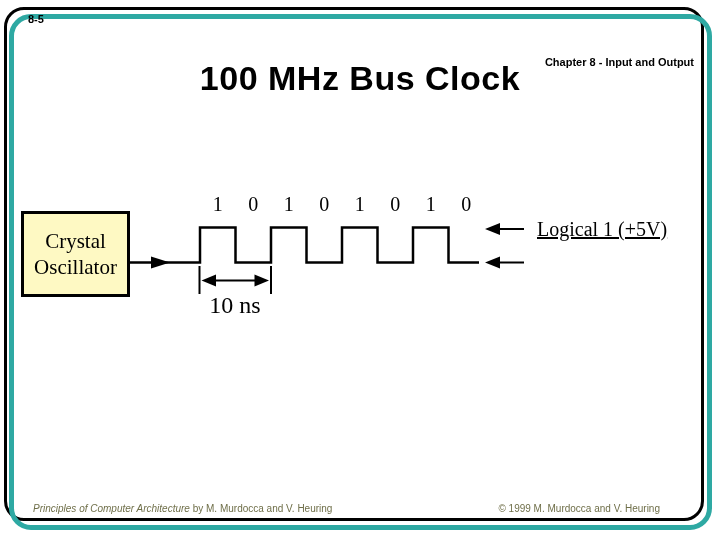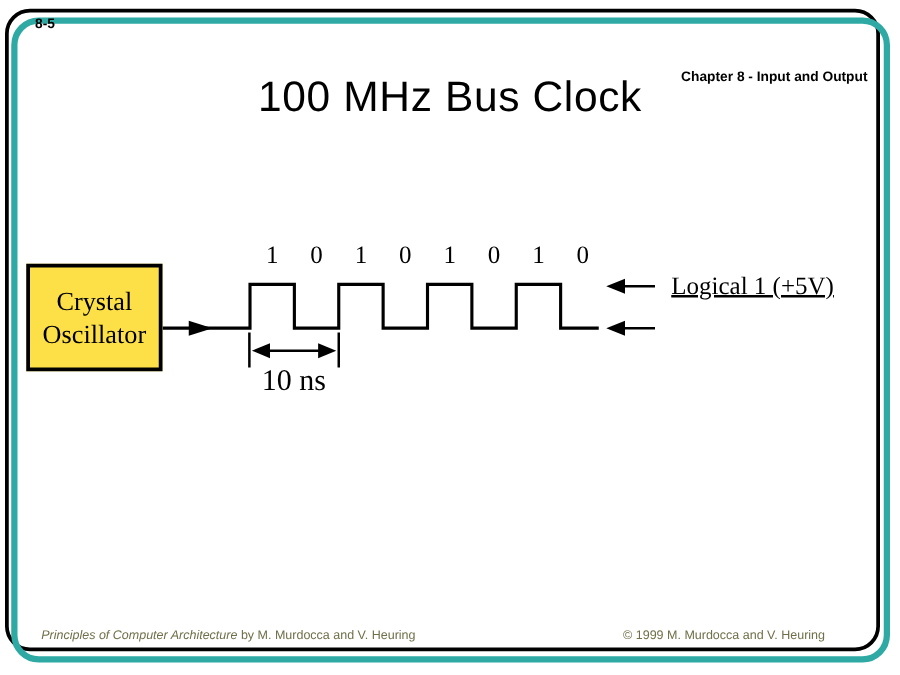--- a/index.html
+++ b/index.html
@@ -48,32 +48,32 @@
     font-weight: bold;
     color: #000000;
     margin-top: 43px;
   }
   .slide-title {
     position: absolute;
     left: 0; right: 0; top: 59px;
     margin: 0;
     text-align: center;
     font-size: 34px;
-    font-weight: normal;
+    font-weight: bold;
     letter-spacing: 0.5px;
     color: #000000;
   }
   .diagram { position: absolute; left: 0; top: 0; width: 720px; height: 540px; }
   .diagram svg { position: absolute; left: 0; top: 0; }
   .osc-box {
     position: absolute;
     left: 21px; top: 211px;
     width: 103px; height: 80px;
     border: 3px solid #000000;
-    background: #fde047;
+    background: #fef9c3;
     display: flex;
     flex-direction: column;
     align-items: center;
     justify-content: center;
     font-family: "Liberation Serif", serif;
     font-size: 21px;
     line-height: 26px;
     color: #000000;
   }
   .bit-row {

